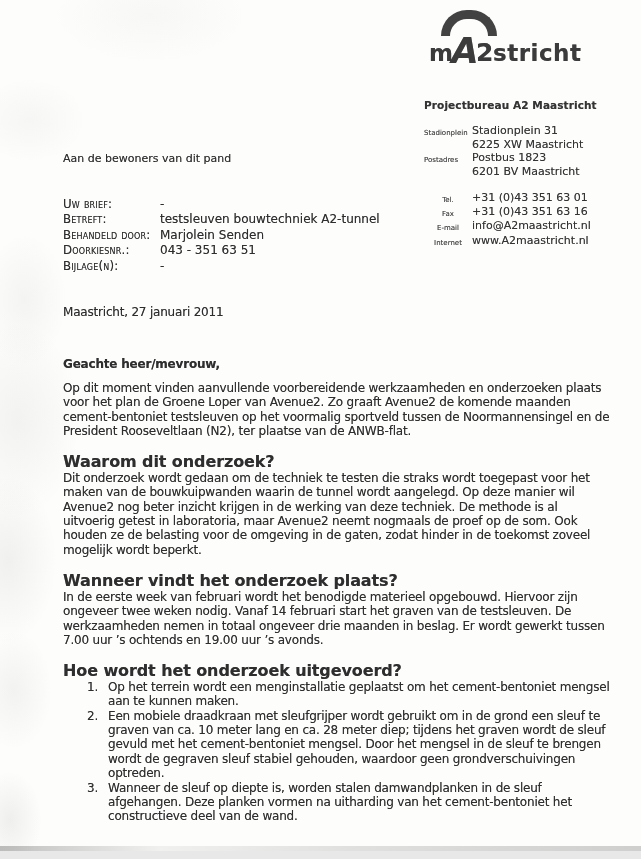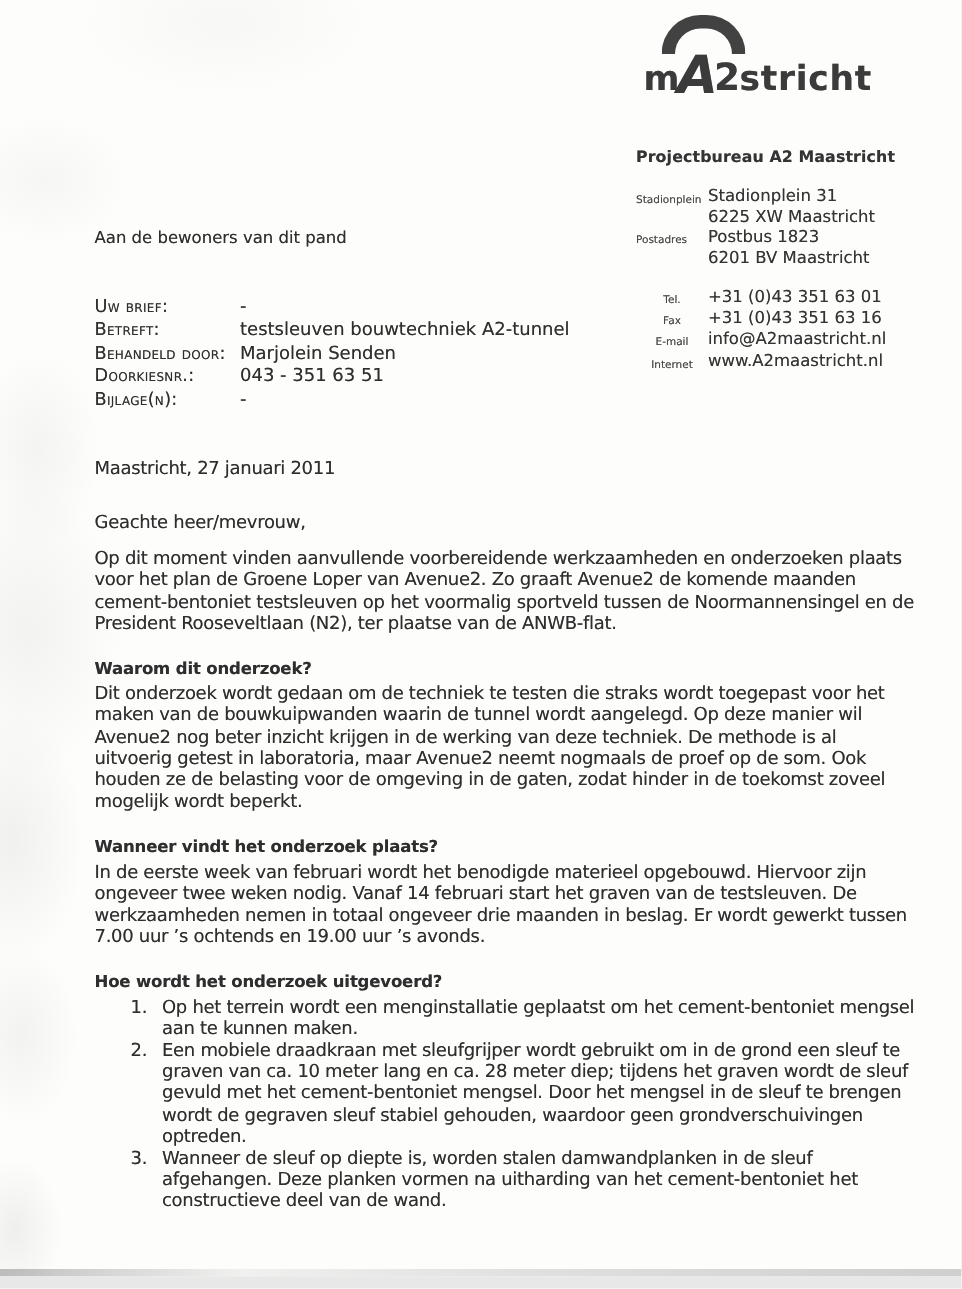--- a/index.html
+++ b/index.html
@@ -64,23 +64,23 @@
 
   
   .fields { position:absolute; left:63px; top:197px; }
   .frow { display:flex; height:15.4px; align-items:baseline; }
   .flabel { width:97px; flex:0 0 97px; font-variant:small-caps; font-size:11.8px; letter-spacing:0.2px; }
   .fvalue { font-size:12px; }
 
   
   .body { position:absolute; left:63px; top:305px; width:549px; font-size:12px; line-height:14.4px; letter-spacing:-0.2px; }
   .dateline { margin:0; }
-  .salutation { margin-top:22px; }
+  .salutation { margin-top:38px;font-weight:bold; }
   .intro { margin-top:9px; }
-  .sec-heading { margin-top:17px; font-size:11px; font-weight:bold; letter-spacing:-0.1px; }
+  .sec-heading { margin-top:17px; font-size:16px; font-weight:bold; letter-spacing:-0.1px; }
   .sec-body { margin-top:1px; }
   ol.worklist { margin-top:1px; list-style:none; counter-reset:item; padding-left:45px; }
   ol.worklist li { counter-increment:item; position:relative; }
   ol.worklist li::before { content:counter(item) "."; position:absolute; left:-21px; }
 </style>
 </head>
 <body>
 
 <div class="page">
 

